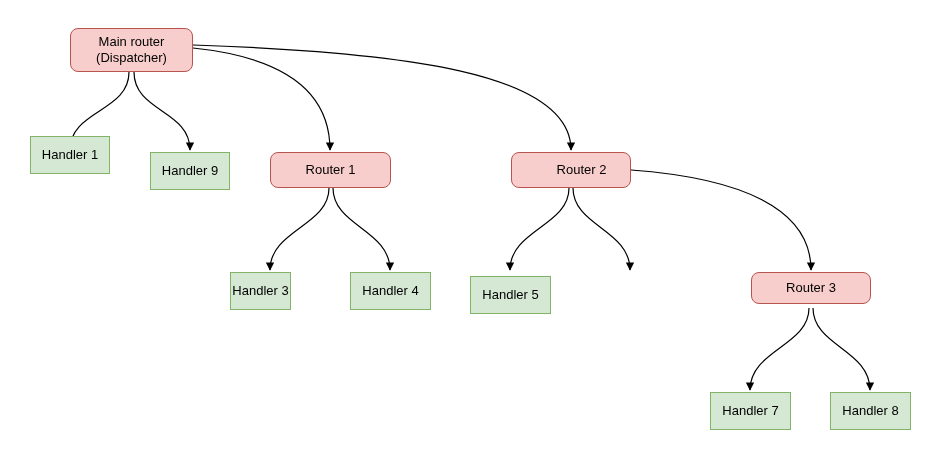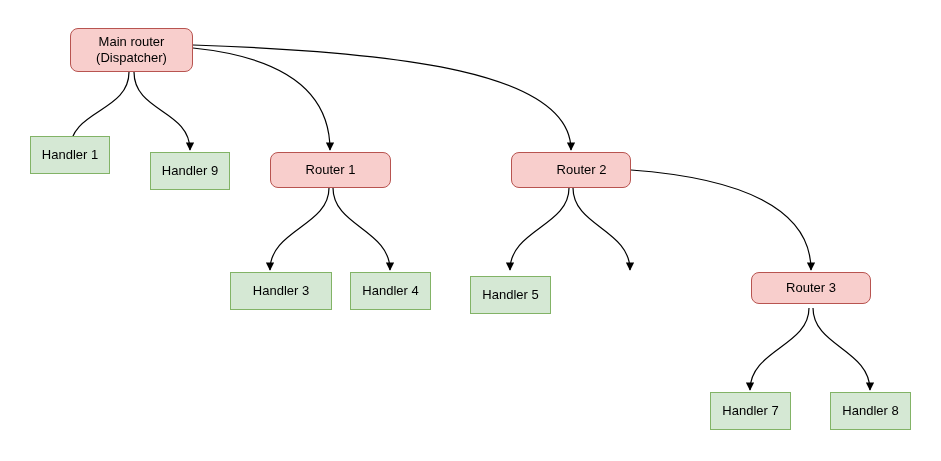--- a/index.html
+++ b/index.html
@@ -72,21 +72,21 @@
   </svg>
 
   <div class="node router" style="left:70px;  top:28px;  width:123px; height:44px;">Main router
 (Dispatcher)</div>
 
   <div class="node handler" style="left:30px;  top:136px; width:80px;  height:38px;">Handler 1</div>
   <div class="node handler" style="left:150px; top:152px; width:80px;  height:38px;">Handler 9</div>
   <div class="node router" style="left:270px; top:152px; width:121px; height:36px;">Router 1</div>
   <div class="node router" style="left:511px; top:152px; width:120px; height:36px;padding-left:21px;">Router 2</div>
 
-  <div class="node handler" style="left:230px; top:272px; width:102px;  height:38px;">Handler 3</div>
+  <div class="node handler" style="left:230px; top:272px; width:61px;  height:38px;">Handler 3</div>
   <div class="node handler" style="left:350px; top:272px; width:81px;  height:38px;">Handler 4</div>
   <div class="node handler" style="left:470px; top:276px; width:81px;  height:38px;">Handler 5</div>
   <div class="node router" style="left:751px; top:272px; width:120px; height:32px;">Router 3</div>
 
   <div class="node handler" style="left:710px; top:392px; width:81px;  height:38px;">Handler 7</div>
   <div class="node handler" style="left:830px; top:392px; width:81px;  height:38px;">Handler 8</div>
 
 </div>
 
 </body></html>

